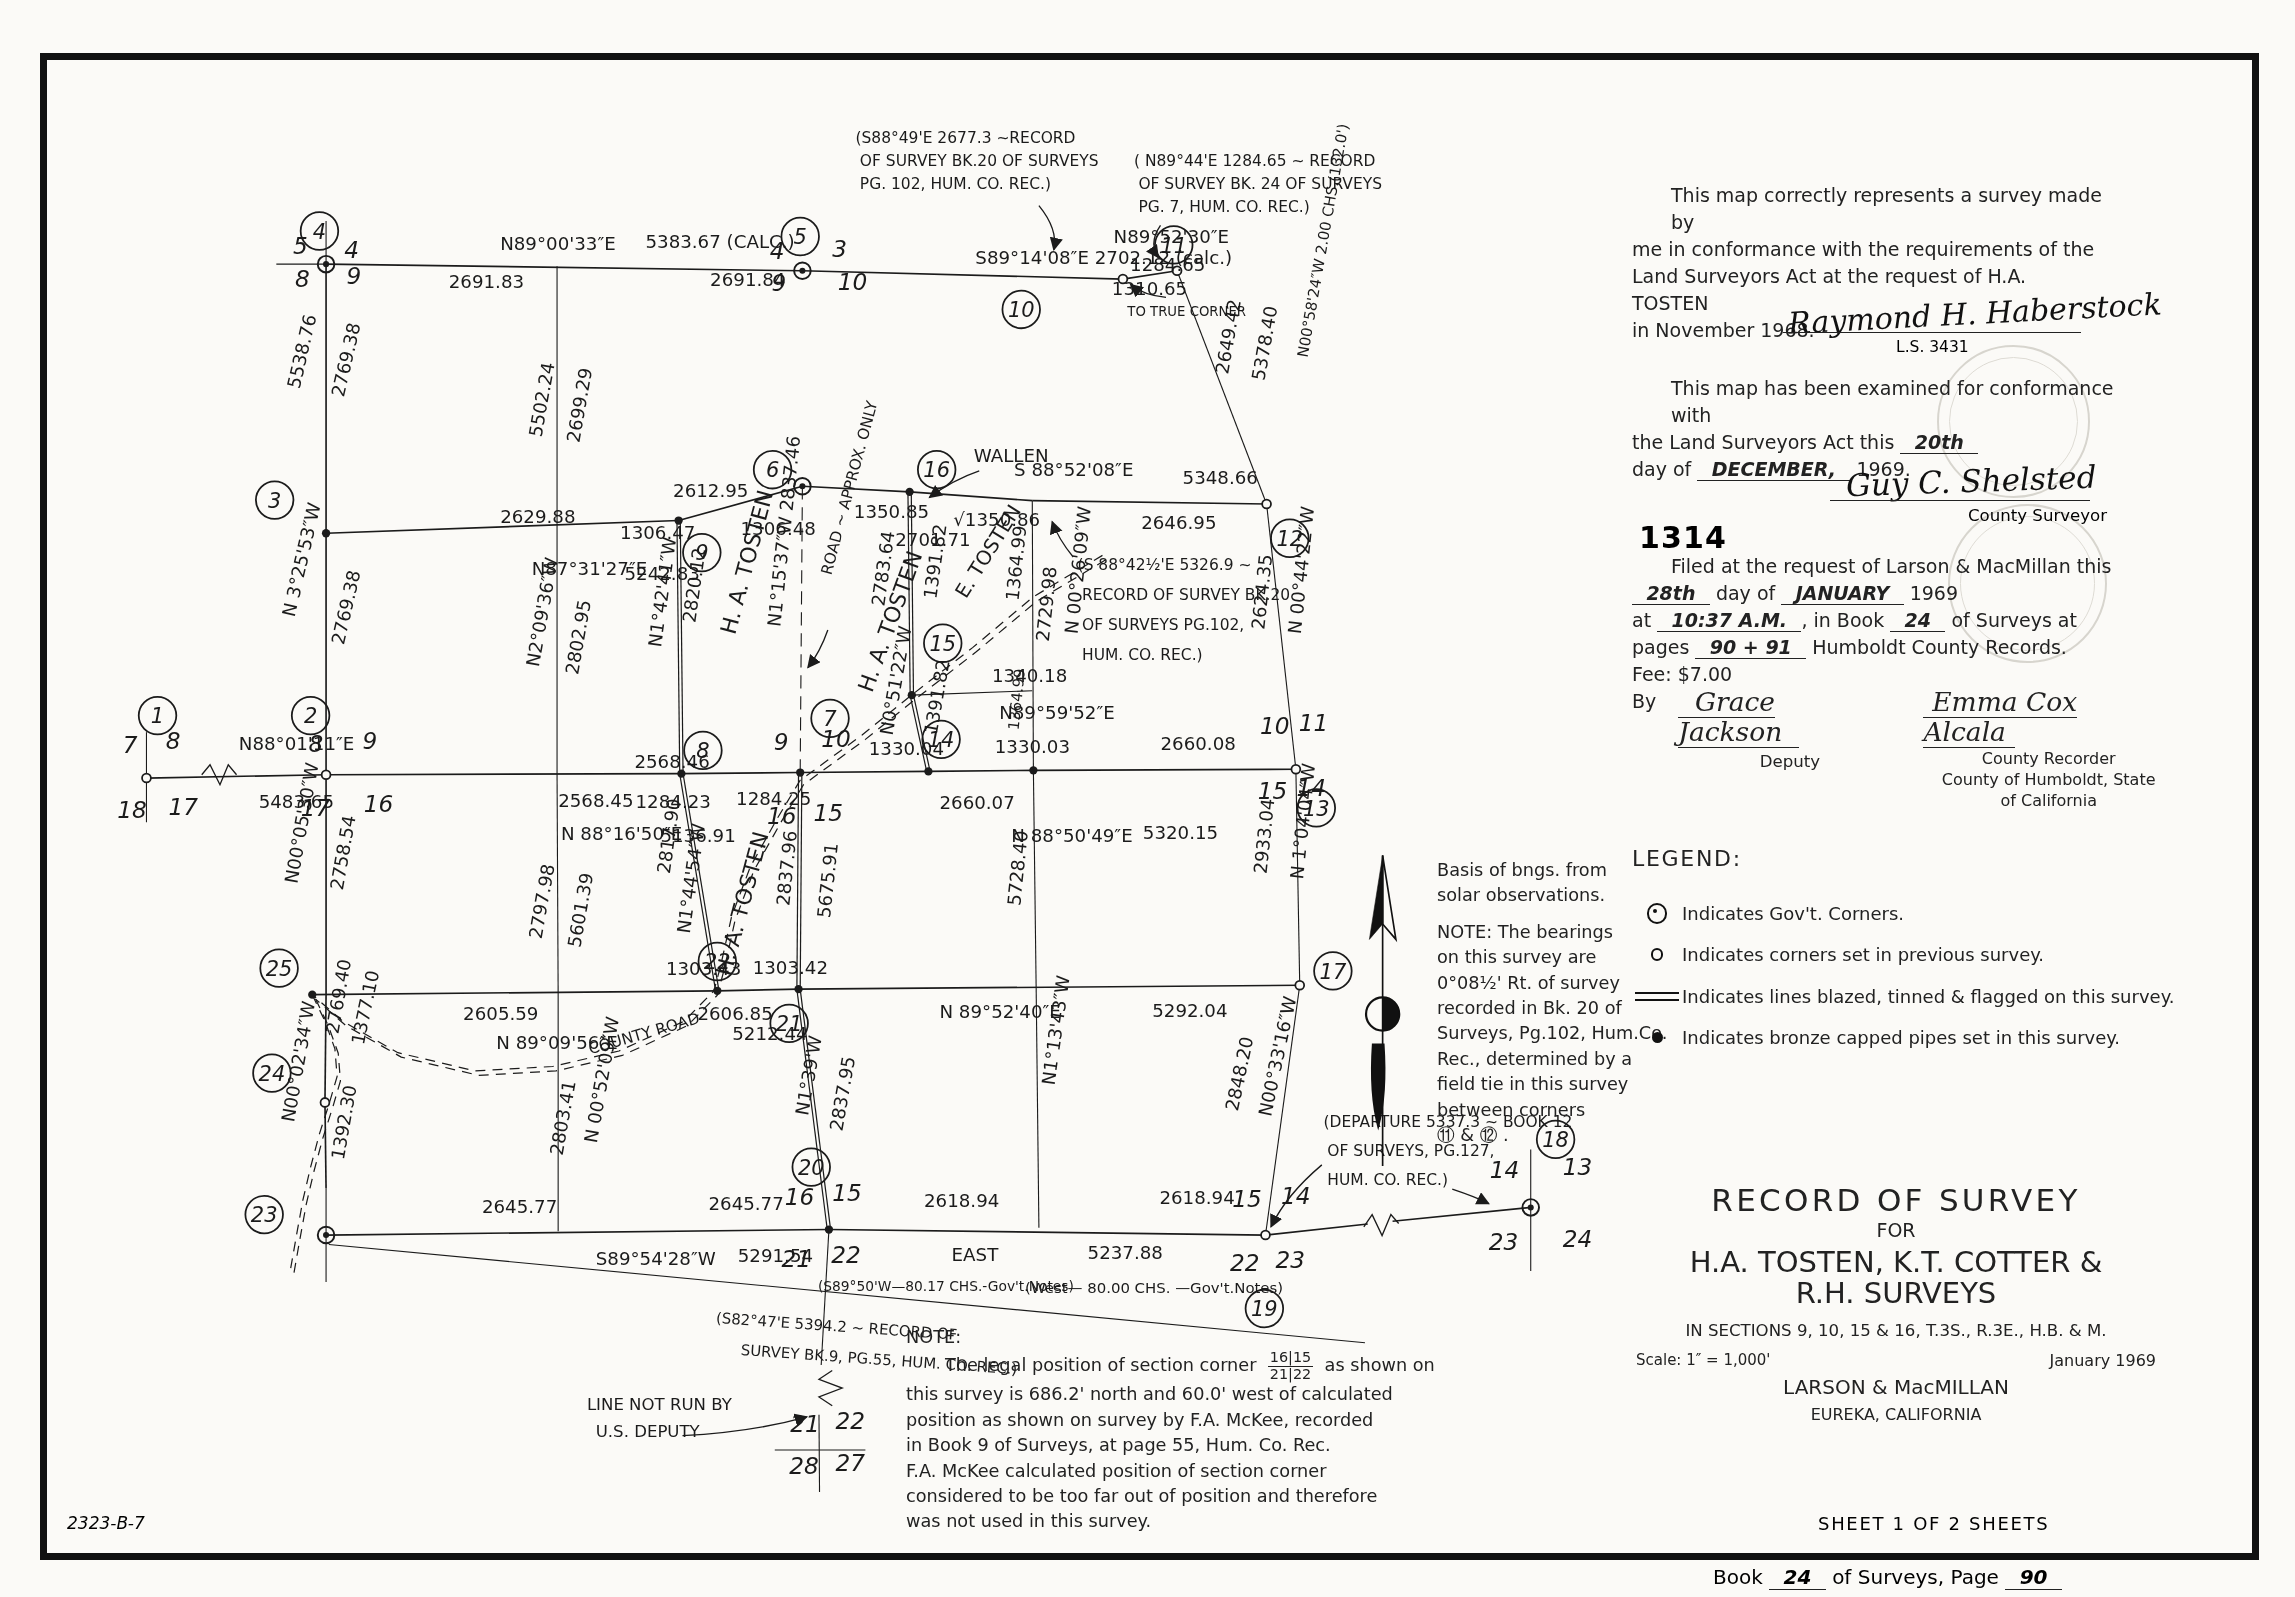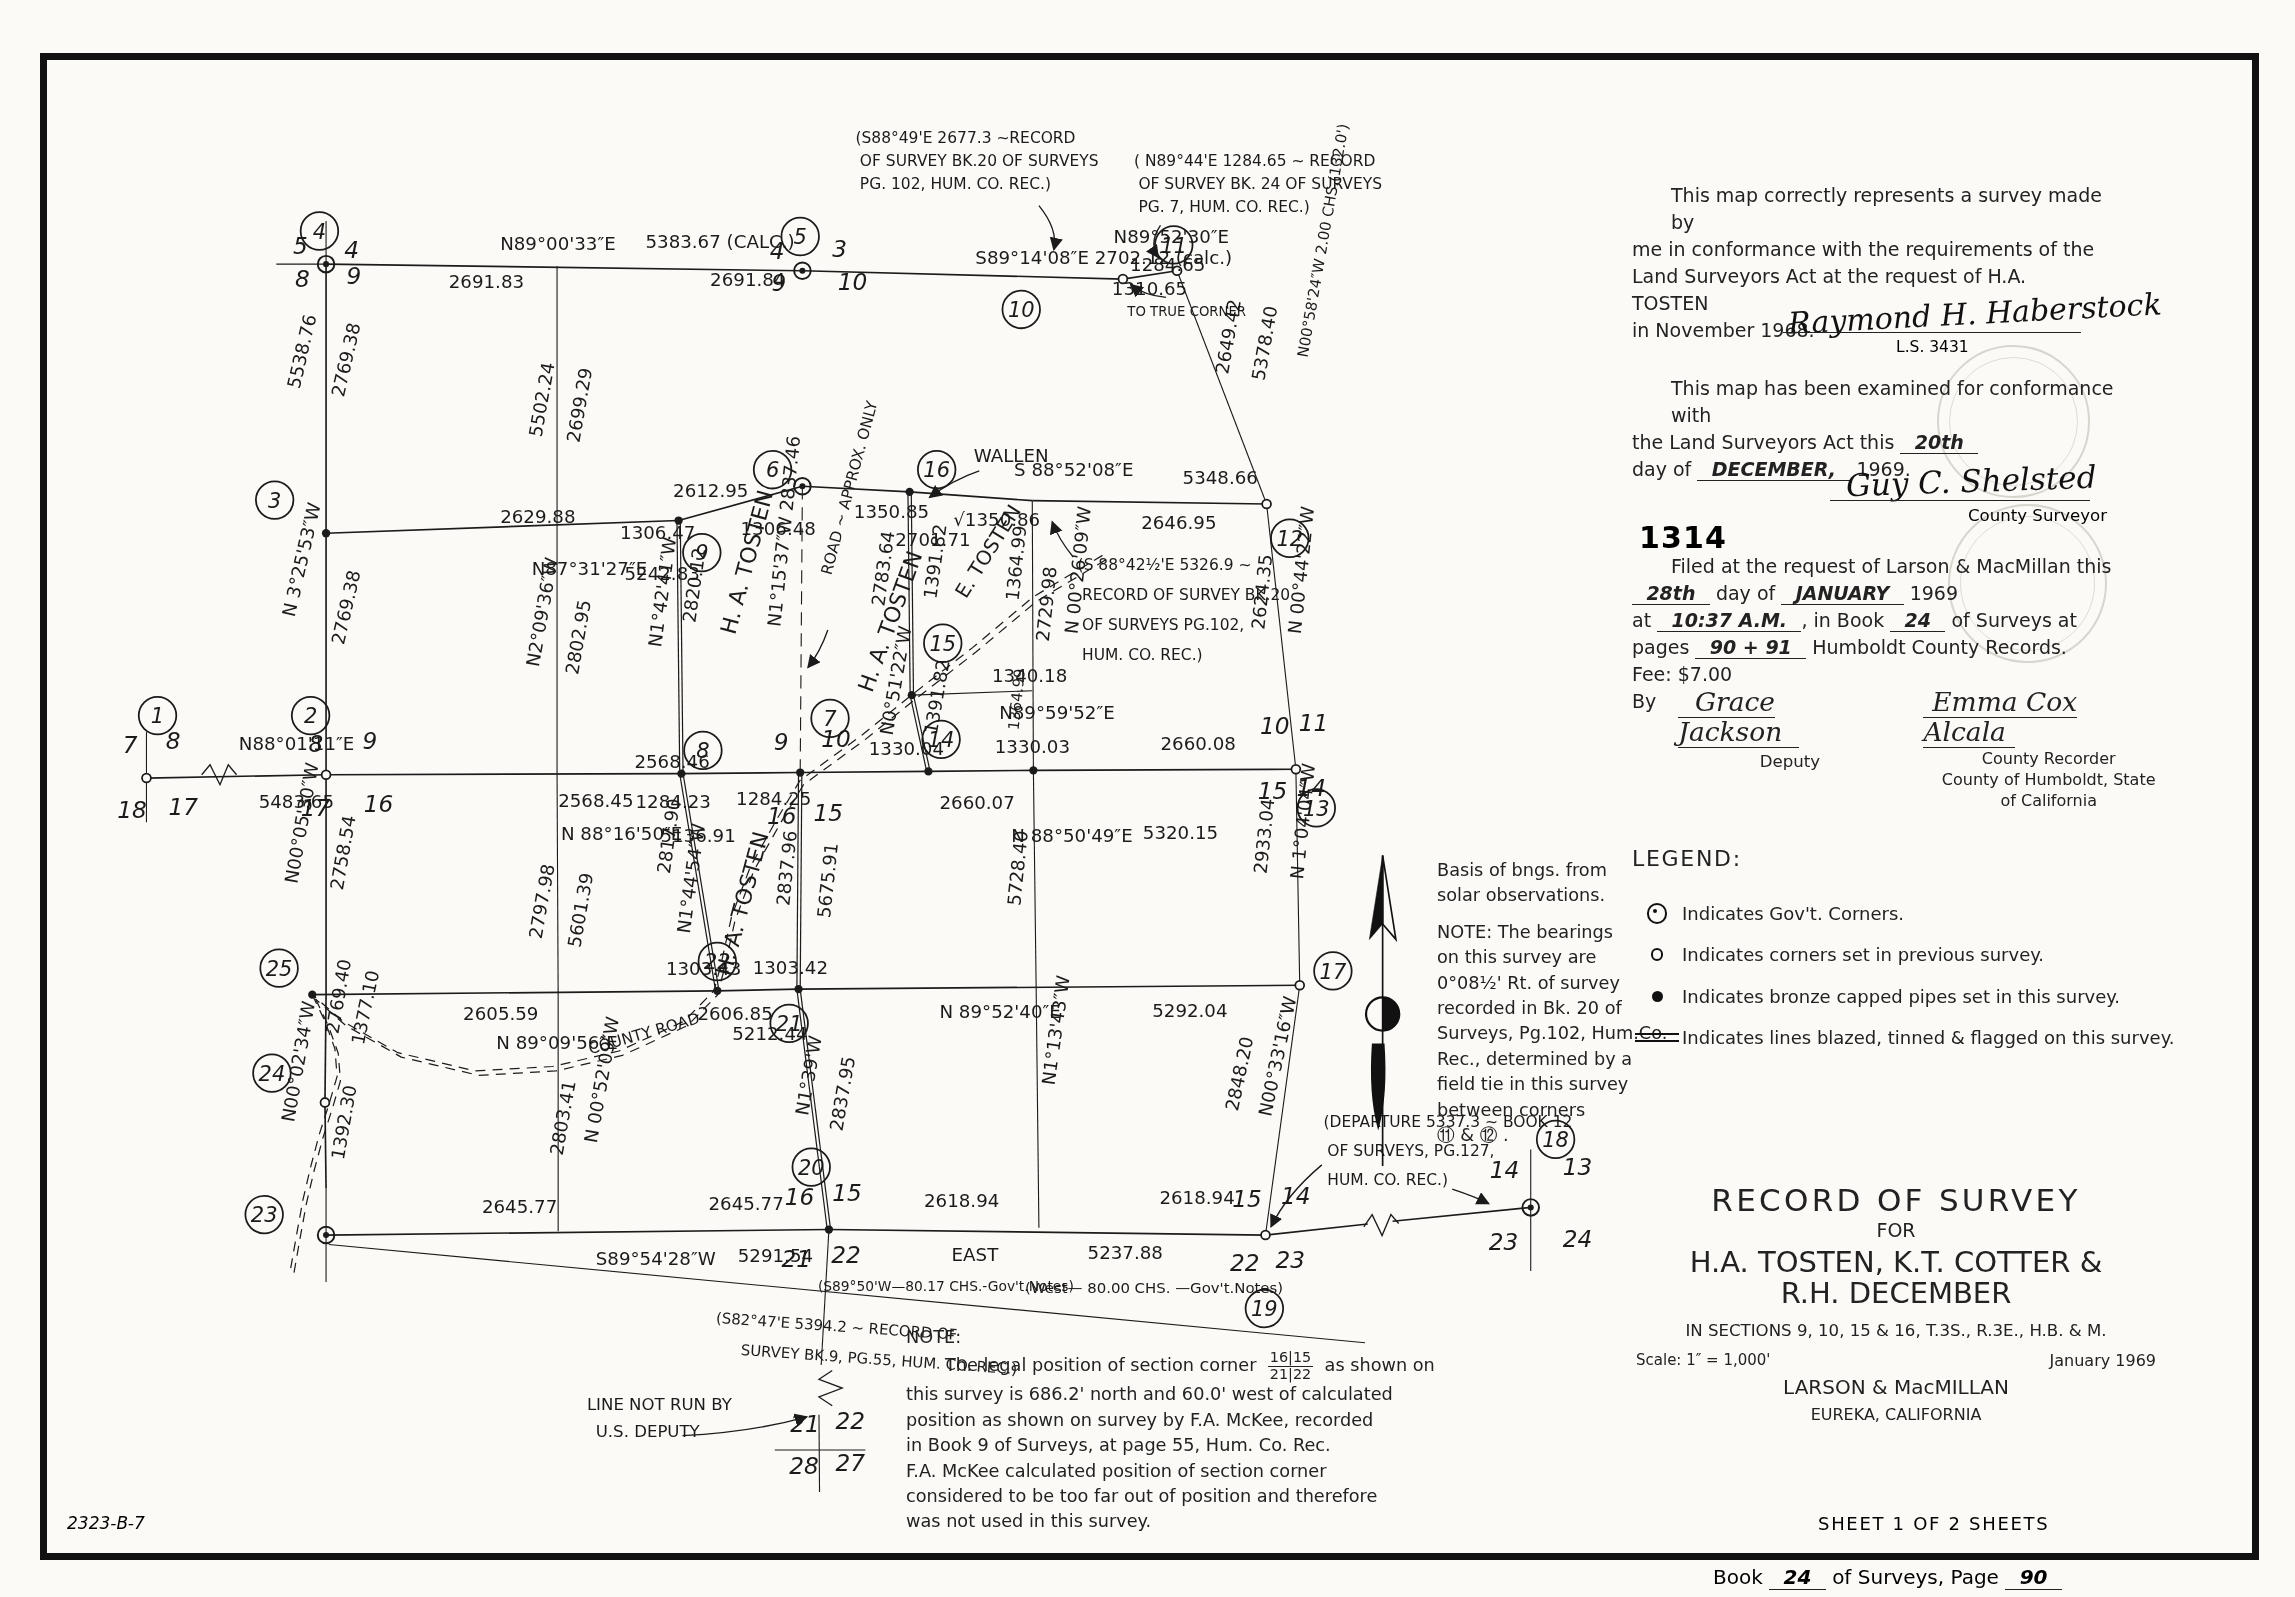--- a/index.html
+++ b/index.html
@@ -465,38 +465,38 @@
           <span style="font-size: 18px;">Indicates Gov't. Corners.</span>
         </div>
         <div class="legend-row">
           <span class="legend-sym">
             <span class="sym-prev"></span>
           </span>
           <span style="font-size: 18px;">Indicates corners set in previous survey.</span>
         </div>
         <div class="legend-row">
           <span class="legend-sym">
+            <span class="sym-line"></span>
+          </span>
+          <span style="font-size: 18px;">Indicates lines blazed, tinned &amp; flagged on this survey.</span>
+        </div>
+        <div class="legend-row">
+          <span class="legend-sym">
             <span class="sym-bronze"></span>
           </span>
           <span style="font-size: 18px;">Indicates bronze capped pipes set in this survey.</span>
         </div>
-        <div class="legend-row">
-          <span class="legend-sym">
-            <span class="sym-line"></span>
-          </span>
-          <span style="font-size: 18px;">Indicates lines blazed, tinned &amp; flagged on this survey.</span>
-        </div>
       </div>
   </div>
 
   <div class="tblock title-center" style="left:1636px;top:1187px;width:520px;">
     <div style="font-size:31px;letter-spacing:3.3px;">RECORD  OF  SURVEY</div>
     <div style="font-size:19px;margin-top:3.3px;">FOR</div>
     <div style="font-size:29px;margin-top:4.4px;">H.A. TOSTEN,  K.T. COTTER  &amp;</div>
-    <div style="font-size:29px;margin-top:4.4px;">R.H.  DECEMBER</div>
+    <div style="font-size:29px;margin-top:4.4px;">R.H.  SURVEYS</div>
     <div style="font-size:16.6px;margin-top:10px;">IN SECTIONS  9, 10, 15 &amp; 16,  T.3S.,  R.3E.,  H.B. &amp; M.</div>
     <div style="display:flex;justify-content:space-between;margin-top:3.3px;">
       <span style="font-size:15px;">Scale:  1″ = 1,000'</span>
       <span style="font-size:16px;">January 1969</span>
     </div>
     <div style="font-size:20px;">LARSON  &amp;  MacMILLAN</div>
     <div style="font-size:16px;">EUREKA, CALIFORNIA</div>
   </div>
 
   <div class="tblock" style="left:906px;top:1325px;width:569px;font-size:17.7px;line-height:25.4px;">

